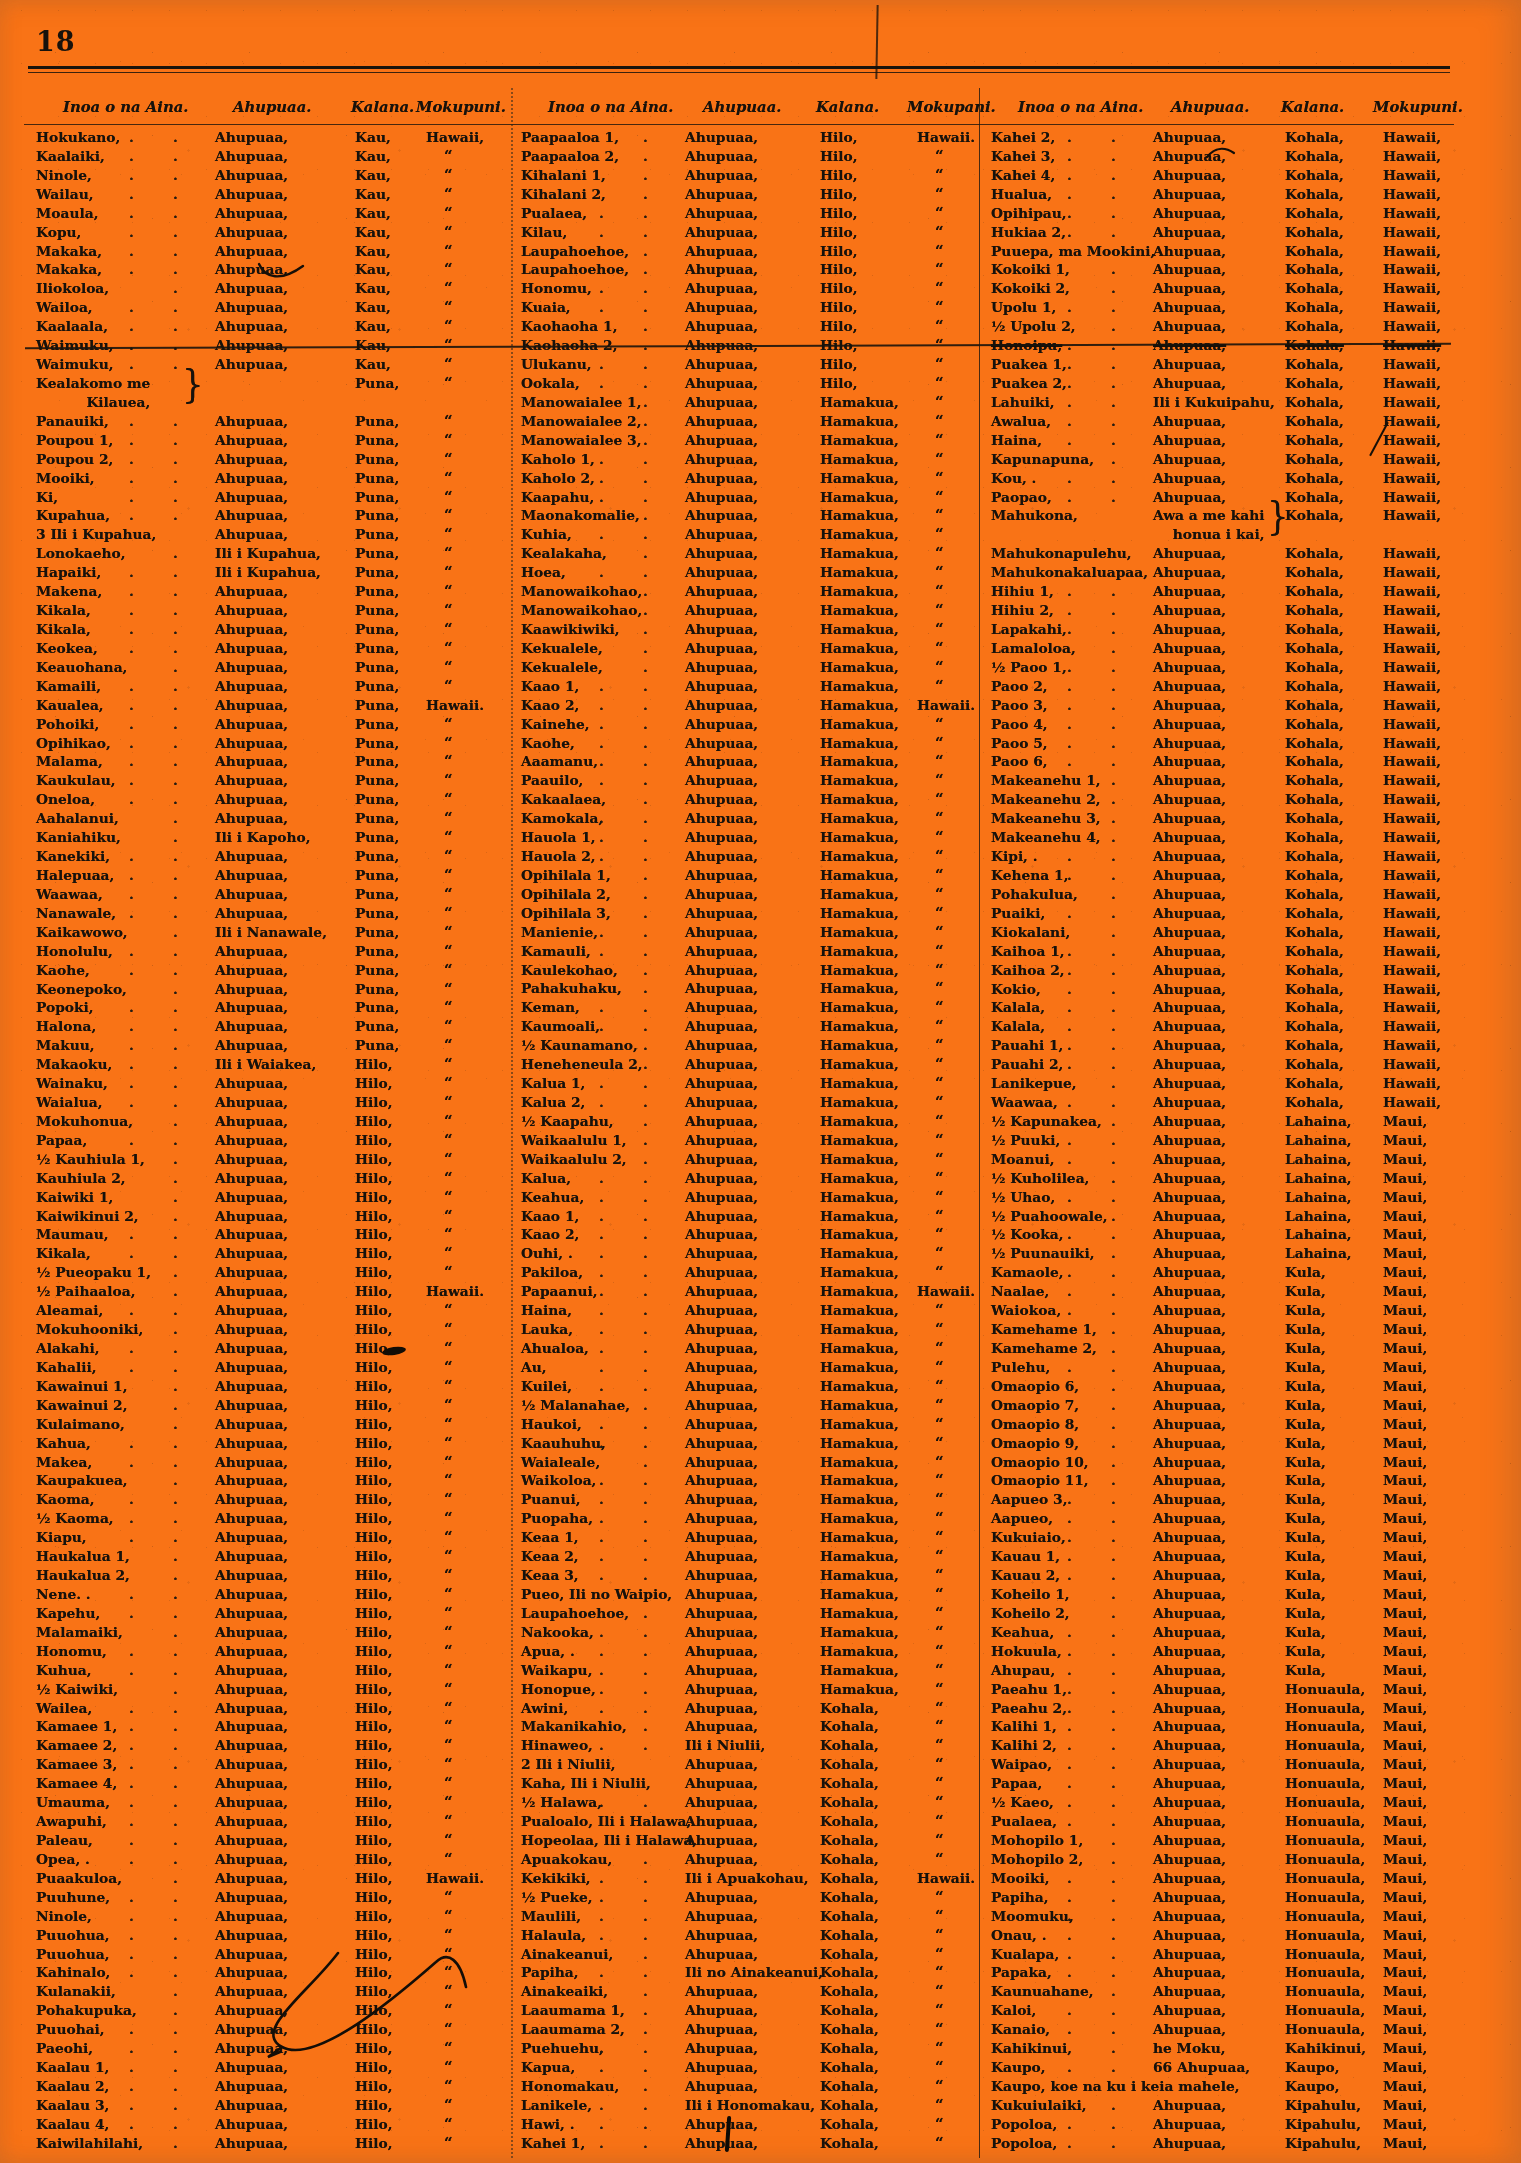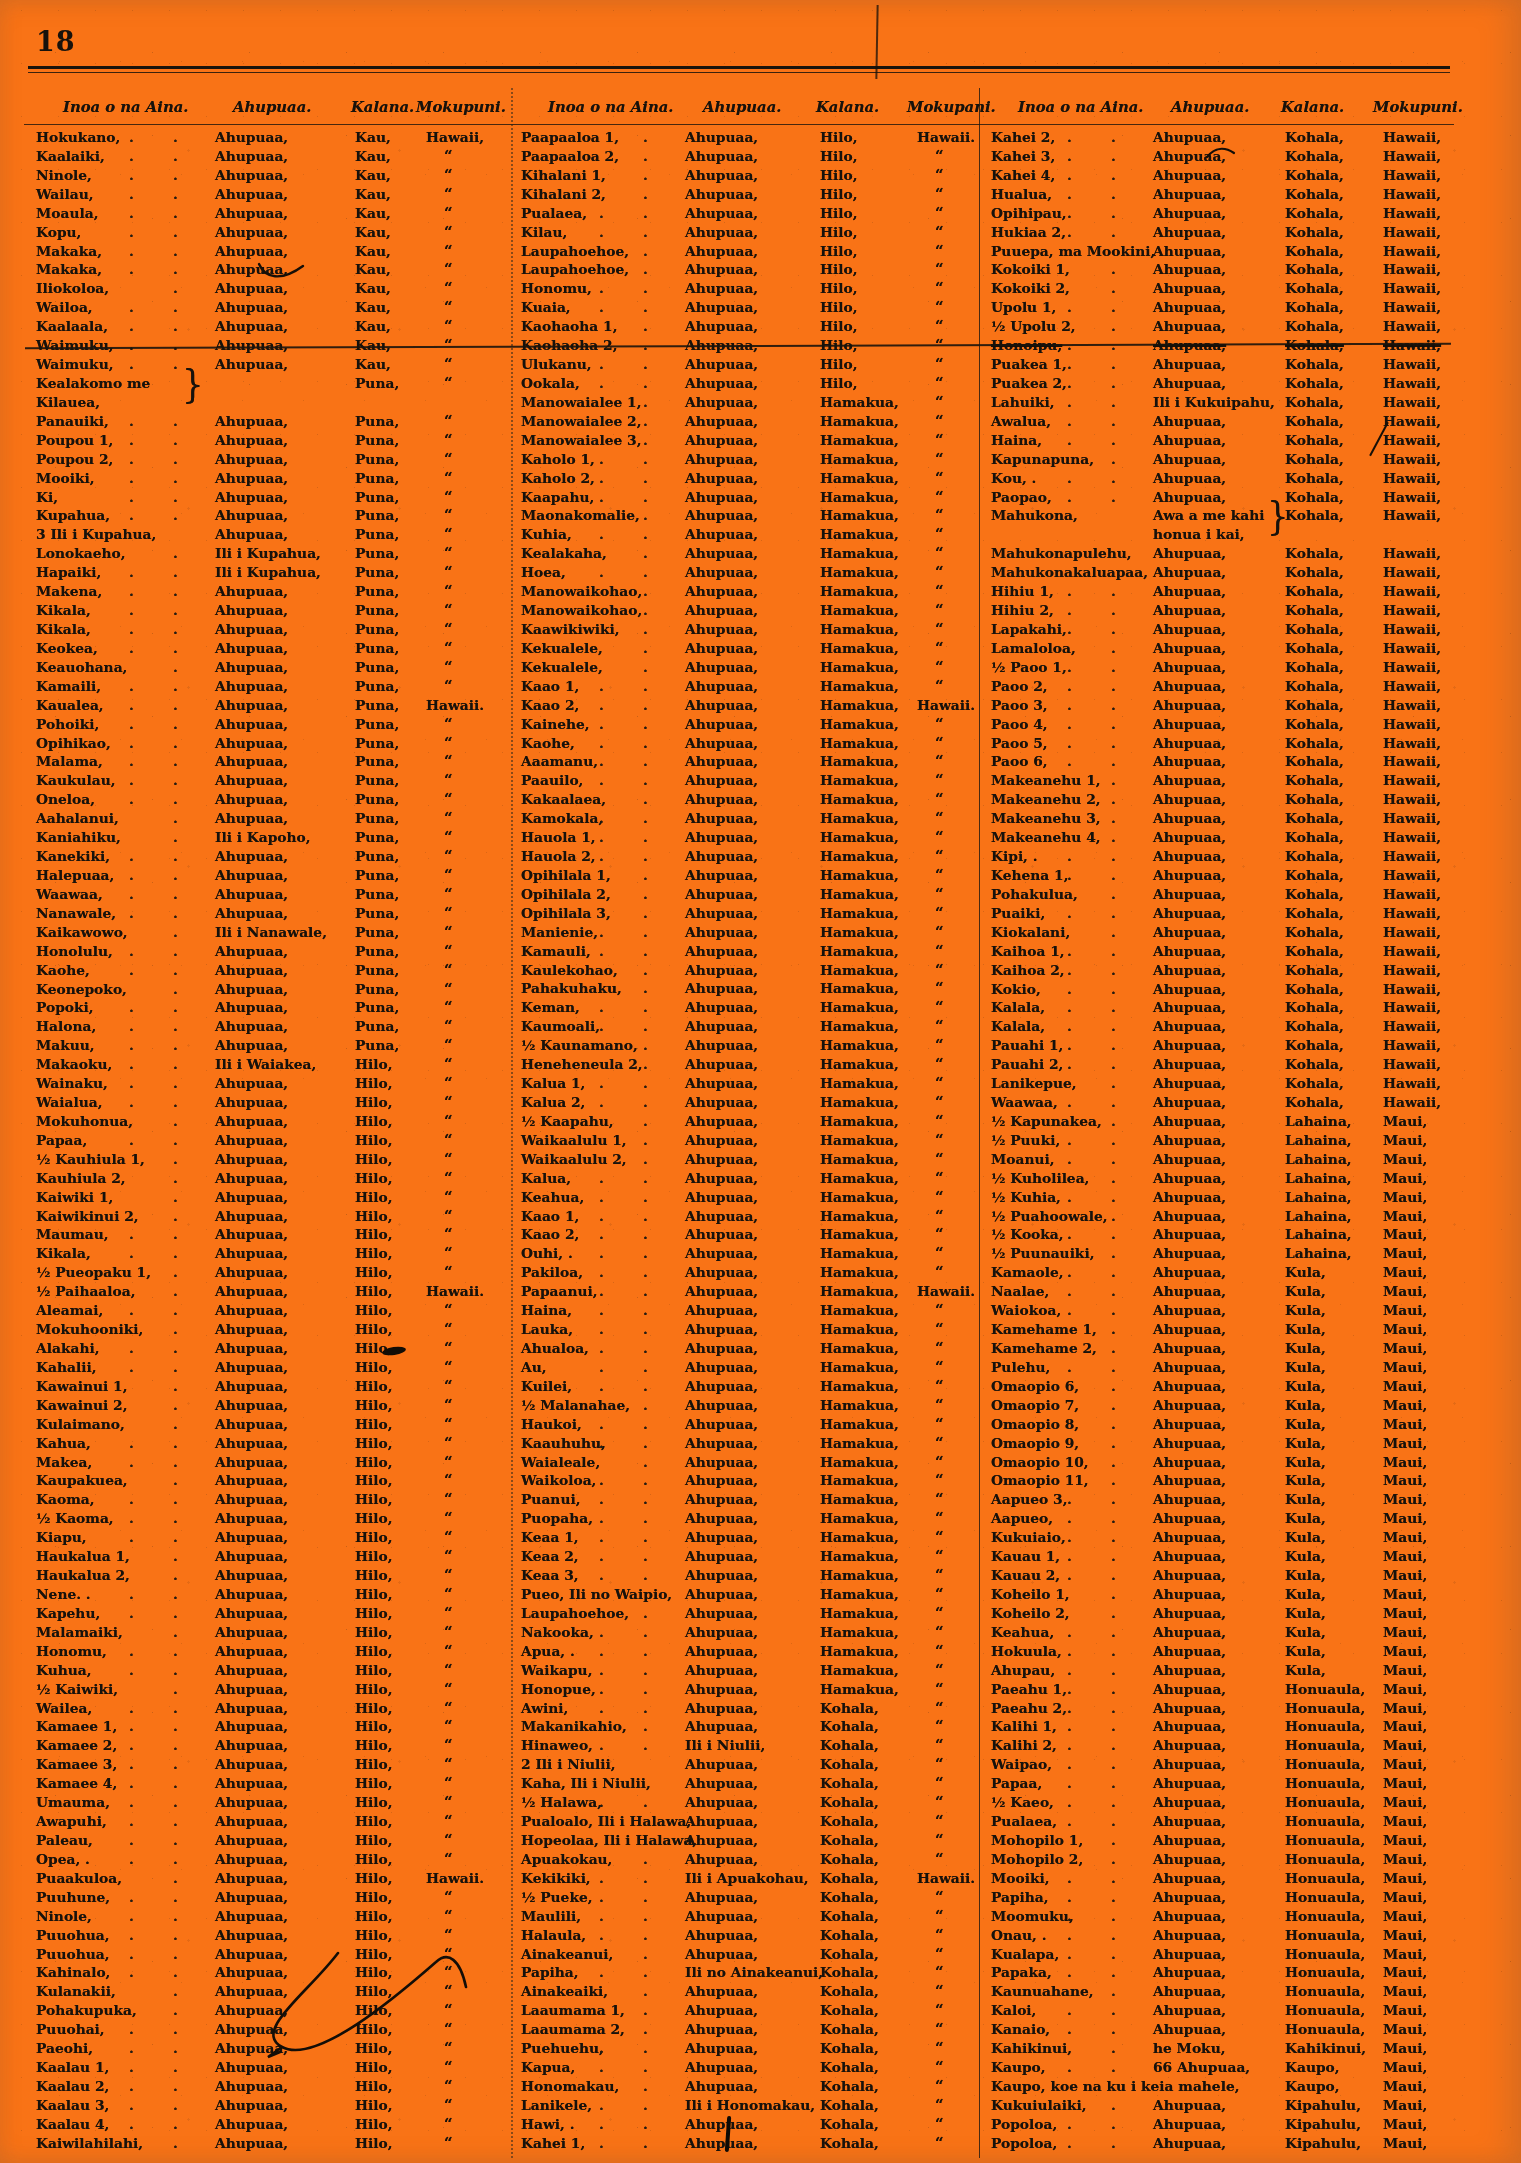--- a/index.html
+++ b/index.html
@@ -30,21 +30,21 @@
   .vrule{position:absolute; width:0;}
 
   .col{position:absolute; top:94px; font-size:13.8px; font-weight:bold; line-height:18.93px;
        text-shadow:0 0 .5px rgba(25,18,10,.65);}
   #col-0{left:30px;  width:480px; --a:185px; --k:325px; --m:396px;}
   #col-1{left:515px; width:462px; --a:170px; --k:305px; --m:402px;}
   #col-2{left:985px; width:468px; --a:168px; --k:300px; --m:398px;}
   .hdr{position:relative; height:34px; font-style:italic; font-size:14.8px;}
   .hdr span{position:absolute; top:4px; white-space:nowrap;}
   .h-name{left:33px;} .h-a{left:calc(var(--a) + 18px);} .h-k{left:calc(var(--k) - 4px);} .h-m{left:calc(var(--m) - 10px);}
-  .rows{position:relative;}
+  .rows{position:relative;text-align:right;}
   .r{position:relative; height:18.93px;}
   .r span{position:absolute; top:0; white-space:nowrap;}
   .cn{left:6px;} .ca{left:var(--a);} .ck{left:var(--k);} .cm{left:var(--m);}
   .cm.dit{left:calc(var(--m) + 18px); font-size:15px; letter-spacing:-1px;}
   .dot{color:#241c12;}
   .d1{left:calc(var(--a) - 42px);} .d2{left:calc(var(--a) - 86px);}
   .two{height:37.86px;}
   .two .cn div, .two .ca div{height:18.93px;}
   .brace{font-weight:normal; font-size:34px; top:-1px; transform:scaleY(1.15);}
   .strike .cn, .strike .ca, .strike .ck, .strike .cm{
@@ -2139,21 +2139,21 @@
           <span class="cm">Maui,</span>
         </div>
         <div class="r">
           <span class="cn">½ Kuholilea,</span>
           <span class="dot d1">.</span>
           <span class="ca">Ahupuaa,</span>
           <span class="ck">Lahaina,</span>
           <span class="cm">Maui,</span>
         </div>
         <div class="r">
-          <span class="cn">½ Kuhia,</span>
+          <span class="cn">½ Uhao,</span>
           <span class="dot d1">.</span>
           <span class="dot d2">.</span>
           <span class="ca">Ahupuaa,</span>
           <span class="ck">Lahaina,</span>
           <span class="cm">Maui,</span>
         </div>
         <div class="r">
           <span class="cn">½ Puahoowale,</span>
           <span class="dot d1">.</span>
           <span class="ca">Ahupuaa,</span>

